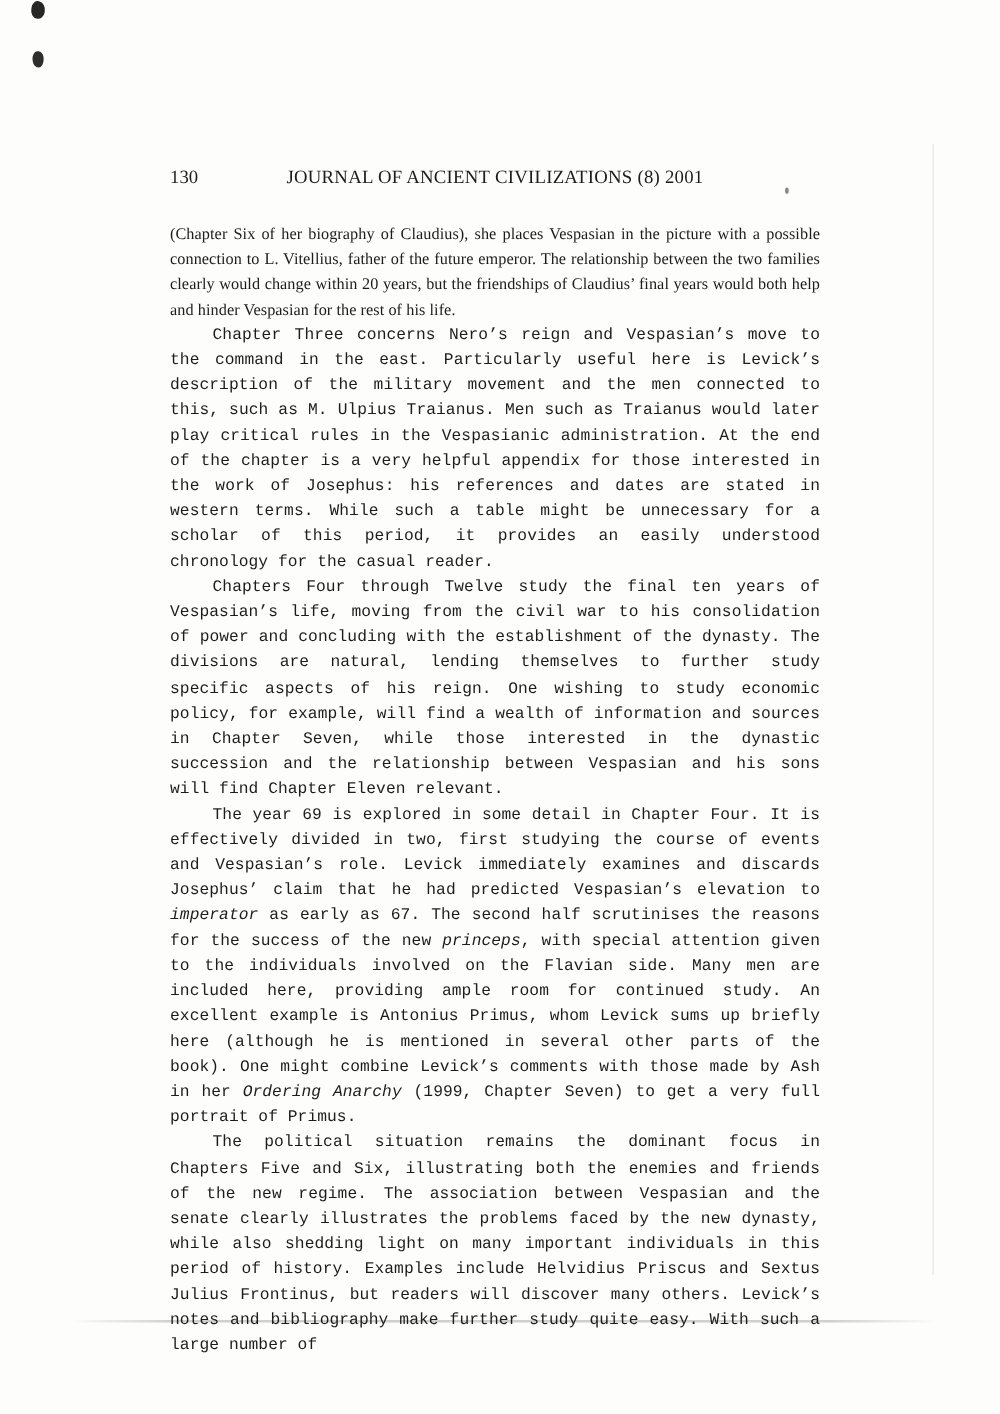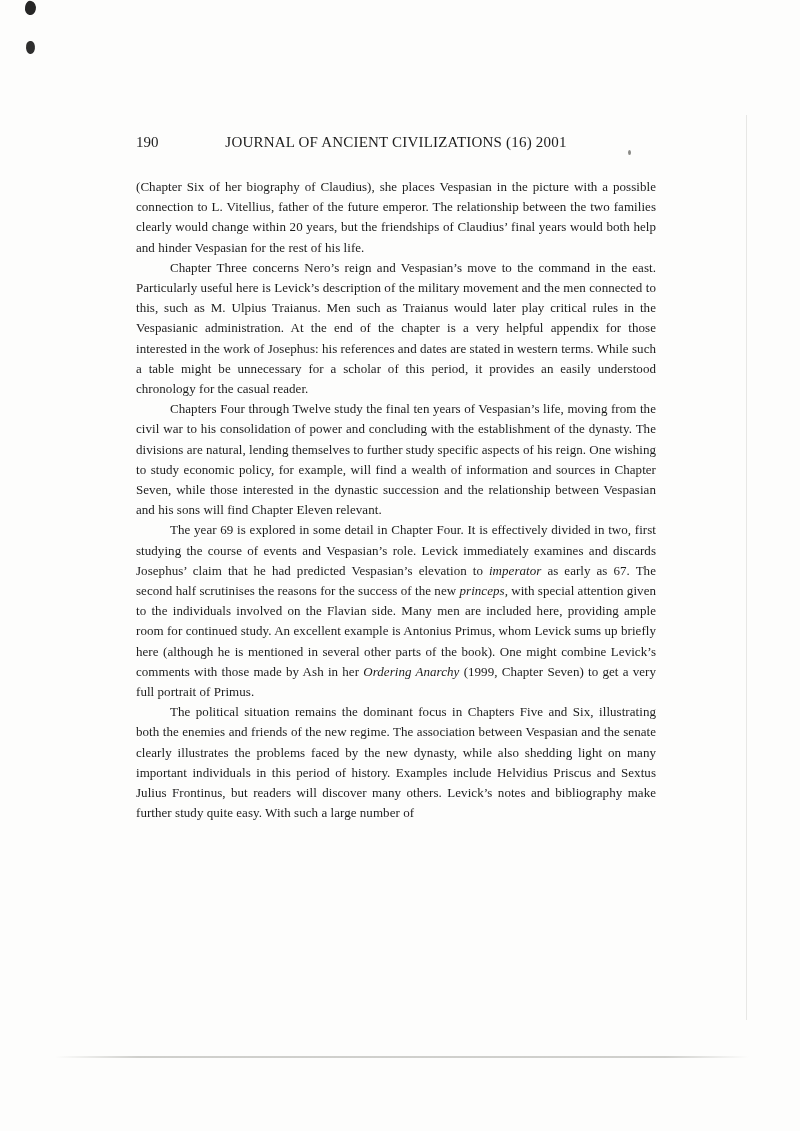--- a/index.html
+++ b/index.html
@@ -81,42 +81,43 @@
   }
   .body-text p.para {
     margin: 0;
     font-size: 13px;
     line-height: 20.2px;
     text-align: justify;
     letter-spacing: 0.05px;
   }
   .body-text p.para.indent {
     text-indent: 34px;
+    font-family: Liberation Mono, monospace;
   }
   .body-text em {
     font-style: italic;
     margin-top: 12px;
   }
 </style>
 </head>
 <body>
 
 <div class="page">
 
   <div class="mark-top-1"></div>
   <div class="mark-top-2"></div>
   <div class="speck-header"></div>
   <div class="scan-line-bottom"></div>
   <div class="scan-line-right"></div>
 
   <div class="content">
 
     <div class="header">
-      <span class="page-number">190</span>
-      <span class="journal-title">JOURNAL OF ANCIENT CIVILIZATIONS (16) 2001</span>
+      <span class="page-number">130</span>
+      <span class="journal-title">JOURNAL OF ANCIENT CIVILIZATIONS (8) 2001</span>
     </div>
 
     <div class="body-text">
         <p class="para"><span>(Chapter Six of her biography of Claudius), she places Vespasian in the picture with a possible connection to L. Vitellius, father of the future emperor. The relationship between the two families clearly would change within 20 years, but the friendships of Claudius’ final years would both help and hinder Vespasian for the rest of his life.</span></p>
         <p class="para indent"><span>Chapter Three concerns Nero’s reign and Vespasian’s move to the command in the east. Particularly useful here is Levick’s description of the military movement and the men connected to this, such as M. Ulpius Traianus. Men such as Traianus would later play critical rules in the Vespasianic administration. At the end of the chapter is a very helpful appendix for those interested in the work of Josephus: his references and dates are stated in western terms. While such a table might be unnecessary for a scholar of this period, it provides an easily understood chronology for the casual reader.</span></p>
         <p class="para indent"><span>Chapters Four through Twelve study the final ten years of Vespasian’s life, moving from the civil war to his consolidation of power and concluding with the establishment of the dynasty. The divisions are natural, lending themselves to further study specific aspects of his reign. One wishing to study economic policy, for example, will find a wealth of information and sources in Chapter Seven, while those interested in the dynastic succession and the relationship between Vespasian and his sons will find Chapter Eleven relevant.</span></p>
         <p class="para indent"><span>The year 69 is explored in some detail in Chapter Four. It is effectively divided in two, first studying the course of events and Vespasian’s role. Levick immediately examines and discards Josephus’ claim that he had predicted Vespasian’s elevation to </span><em>imperator</em><span> as early as 67. The second half scrutinises the reasons for the success of the new </span><em>princeps</em><span>, with special attention given to the individuals involved on the Flavian side. Many men are included here, providing ample room for continued study. An excellent example is Antonius Primus, whom Levick sums up briefly here (although he is mentioned in several other parts of the book). One might combine Levick’s comments with those made by Ash in her </span><em>Ordering Anarchy</em><span> (1999, Chapter Seven) to get a very full portrait of Primus.</span></p>
         <p class="para indent"><span>The political situation remains the dominant focus in Chapters Five and Six, illustrating both the enemies and friends of the new regime. The association between Vespasian and the senate clearly illustrates the problems faced by the new dynasty, while also shedding light on many important individuals in this period of history. Examples include Helvidius Priscus and Sextus Julius Frontinus, but readers will discover many others. Levick’s notes and bibliography make further study quite easy. With such a large number of</span></p>
       </div>
 

